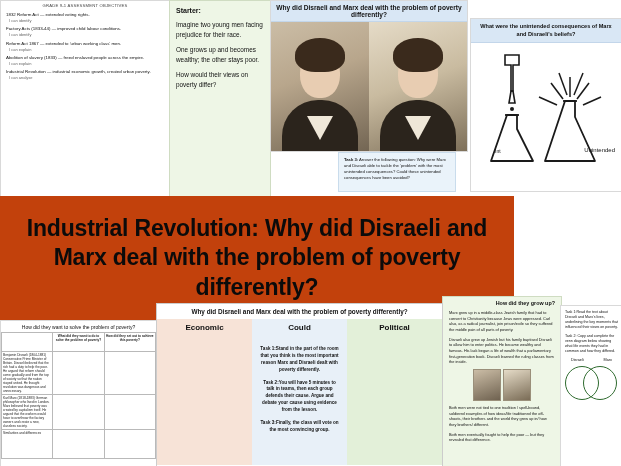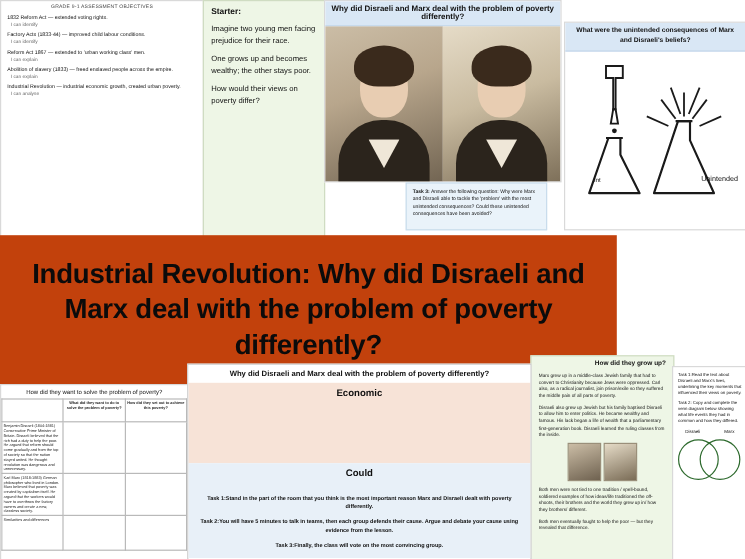--- a/index.html
+++ b/index.html
@@ -70,21 +70,21 @@
   table.grid th,table.grid td{border:1px solid #b9b9b9;font-size:3.2px;line-height:1.25;
     vertical-align:top;padding:1px;color:#222;}
   table.grid th{background:#fff;font-weight:bold;height:16px;}
   table.grid td{height:26px;}
   .celltext{display:block;overflow:hidden;}
 
   #slide-categories{left:156px;top:303px;width:285px;height:163px;background:#fff;border:1px solid #cccccc;}
   #slide-categories .c-title{
     font-size:6.4px;font-weight:bold;text-align:center;color:#111;padding:4px 2px;background:#ffffff;
   }
-  .cat-cols{display:flex;height:146px;flex-direction:column;}
+  .cat-cols{display:flex;height:146px;}
   .cat{flex:1;text-align:center;padding-top:4px;}
   .cat .h{font-size:8px;font-weight:bold;color:#111;}
   .cat.econ{background:#f7e3d7;}
   .cat.soc{background:#e8f0f8;}
   .cat.pol{background:#e3f0d9;}
   .cat .tasks{font-size:4.6px;line-height:1.5;color:#111;text-align:center;padding:14px 7px 0;}
   .cat .tasks p{margin:0 0 6px 0;font-weight:bold;}
 
   #slide-growup{left:442px;top:296px;width:118px;height:170px;background:#eef6e6;border:1px solid #cfdcc2;}
   #slide-growup .g-title{font-size:5.4px;font-weight:bold;color:#111;text-align:right;padding:3px 6px 0 0;}
@@ -267,20 +267,23 @@
         <div class="h">Economic</div>
       </div>
       <div class="cat soc">
         <div class="h">Could</div>
         <div class="tasks">
           <p>Task 1:Stand in the part of the room that you think is the most important reason Marx and Disraeli dealt with poverty differently.</p>
           <p>Task 2:You will have 5 minutes to talk in teams, then each group defends their cause. Argue and debate your cause using evidence from the lesson.</p>
           <p>Task 3:Finally, the class will vote on the most convincing group.</p>
         </div>
       </div>
+      <div class="cat pol">
+        <div class="h">Political</div>
+      </div>
     </div>
   </div>
 
   <div class="card" id="slide-tasks">
     <div class="tk">Task 1:Read the text about Disraeli and Marx's lives, underlining the key moments that influenced their views on poverty.</div>
     <div class="tk">Task 2: Copy and complete the venn diagram below showing what life events they had in common and how they differed.</div>
     <div class="venn-wrap">
       <div class="venn-labels">
         <span>Disraeli</span>
         <span>Marx</span>

